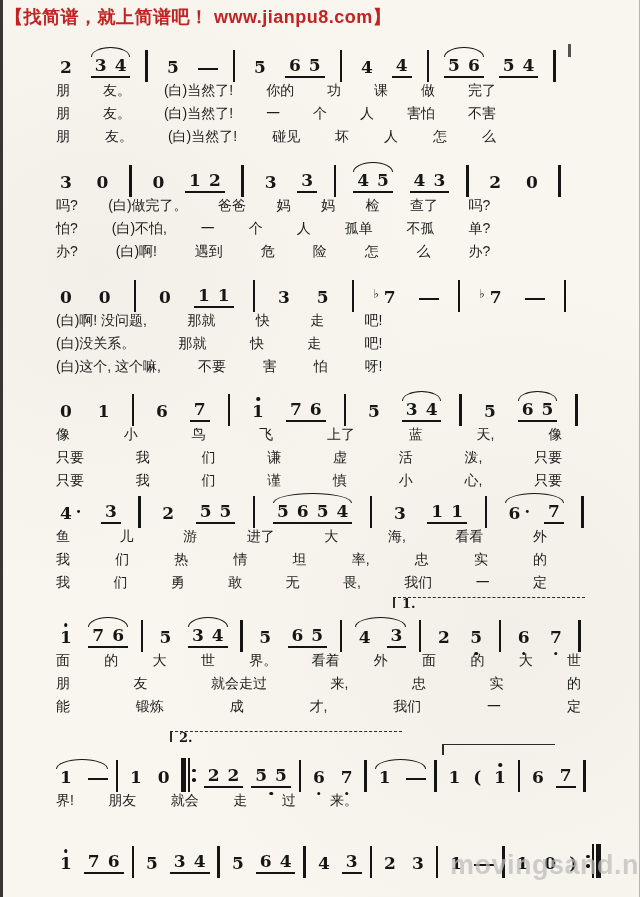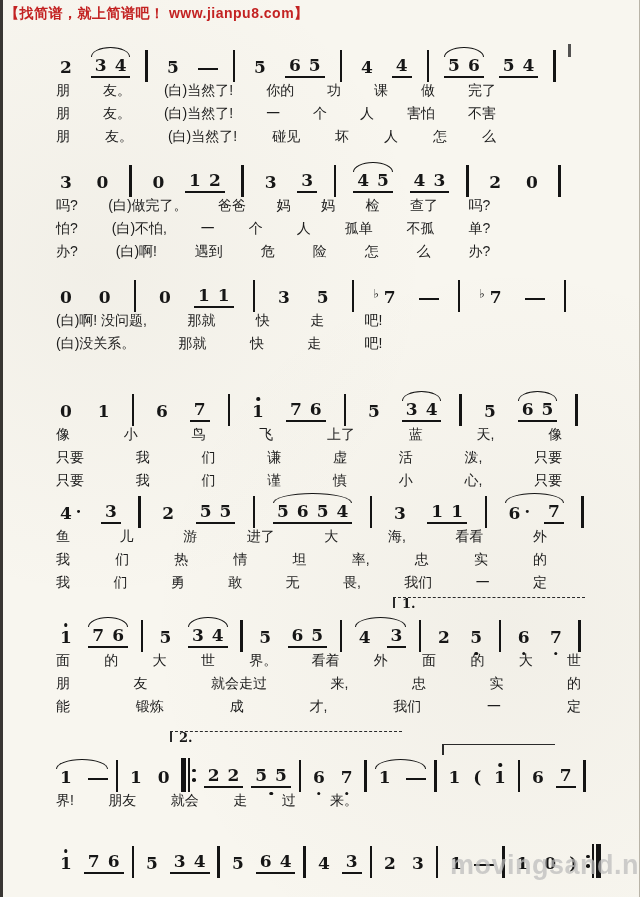--- a/index.html
+++ b/index.html
@@ -4,21 +4,21 @@
 <style>
   html,body{margin:0;padding:0;background:#d8d6d0;}
   .page{position:relative;width:640px;height:897px;background:#f8f6ef;overflow:hidden;
         font-family:"Liberation Sans",sans-serif;color:#161616;
         background-image:radial-gradient(circle at 15% 30%,rgba(120,110,90,.05),transparent 40%),
                          radial-gradient(circle at 80% 70%,rgba(120,110,90,.05),transparent 45%);}
   .edge-left{position:absolute;left:0;top:0;width:3px;height:100%;background:#23211e;opacity:.9;}
   .edge-right{position:absolute;right:0;top:0;width:1px;height:100%;background:#b9b4a8;}
   .speck{position:absolute;left:568px;top:44px;width:3px;height:13px;background:#2a2a2a;opacity:.8;}
 
-  .site-header{position:absolute;left:5px;top:5px;font-size:14px;font-weight:700;
+  .site-header{position:absolute;left:5px;top:5px;font-size:18px;font-weight:700;
                letter-spacing:.5px;color:#c32222;white-space:nowrap;}
 
   .watermark{position:absolute;left:450px;top:850px;font-size:27px;font-weight:700;
              color:#bcbcbc;opacity:.72;letter-spacing:.5px;}
 
   .system{position:absolute;left:56px;}
   .sys1{top:42px;width:500px}
   .sys2{top:157px;width:505px}
   .sys3{top:272px;width:510px}
   .sys4{top:386px;width:522px}
@@ -320,20 +320,27 @@
         <span class="lyr">走</span>
         <span class="lyr">吧!</span>
       </div>
       <div class="lyrics-row">
         <span class="lyr">(白)没关系。</span>
         <span class="lyr">那就</span>
         <span class="lyr">快</span>
         <span class="lyr">走</span>
         <span class="lyr">吧!</span>
       </div>
+      <div class="lyrics-row">
+        <span class="lyr">(白)这个, 这个嘛,</span>
+        <span class="lyr">不要</span>
+        <span class="lyr">害</span>
+        <span class="lyr">怕</span>
+        <span class="lyr">呀!</span>
+      </div>
     </div>
   <div class="system sys4">
       <div class="notes-row">
         <span class="note">
           <span class="g">
             <span class="d">0</span>
           </span>
         </span>
         <span class="note">
           <span class="g">

